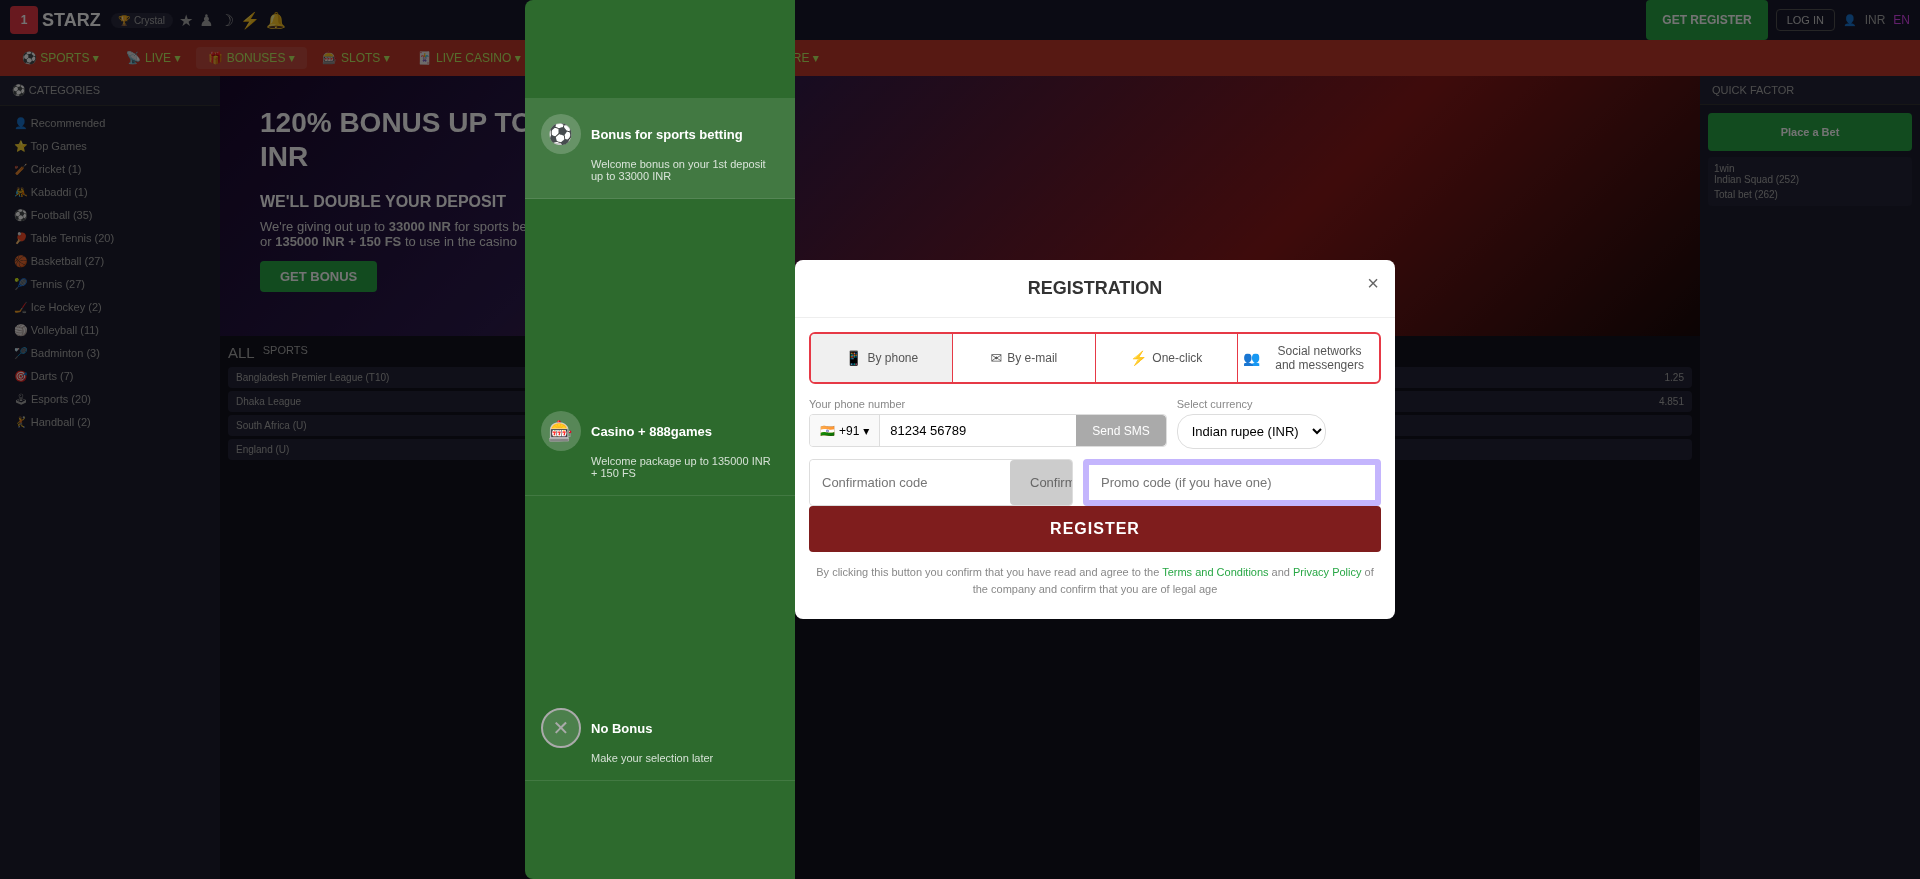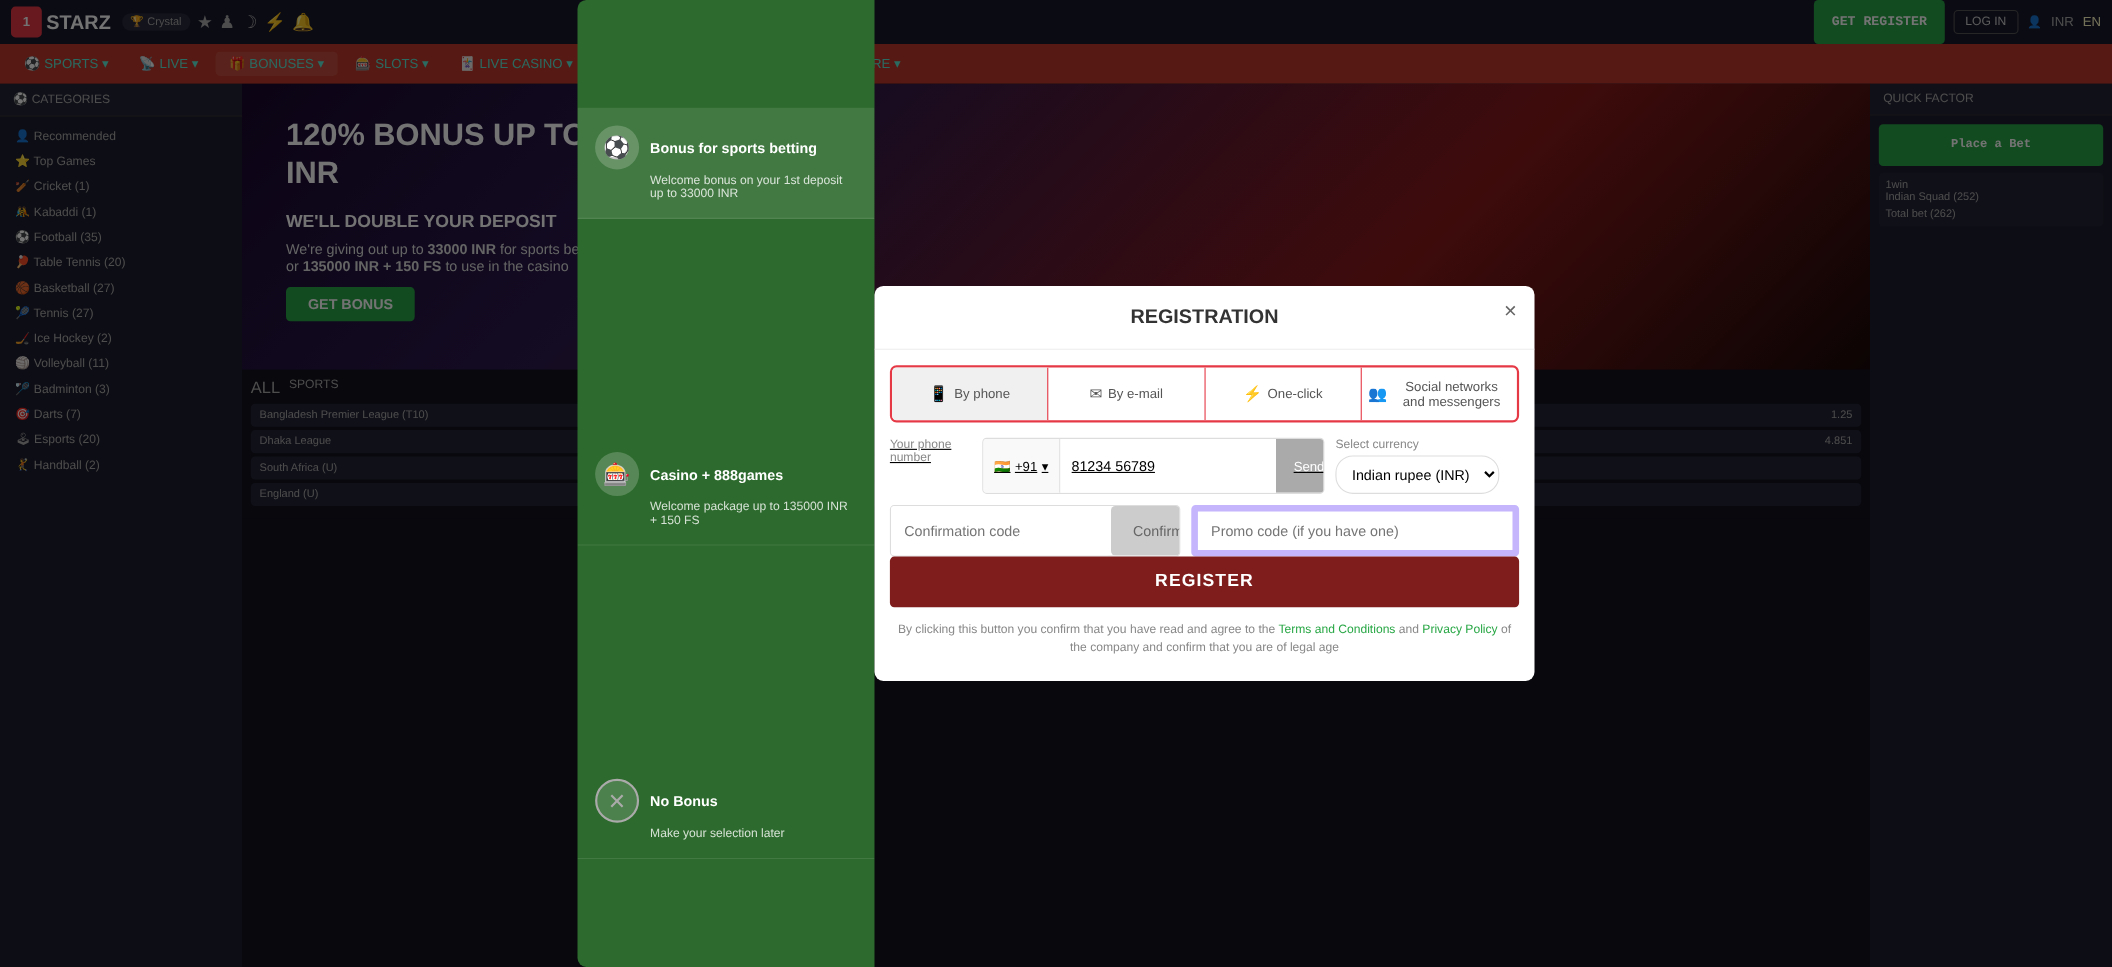--- a/index.html
+++ b/index.html
@@ -67,21 +67,20 @@
 
     .btn-green {
       background: #28a745;
       color: white;
       border: none;
       padding: 13px 16px;
       border-radius: 4px;
       font-size: 12px;
       cursor: pointer;
       font-weight: bold;
-      font-family: Liberation Mono, monospace;
     }
 
     .btn-outline {
       background: transparent;
       color: #ccc;
       border: 1px solid #555;
       padding: 4px 10px;
       border-radius: 4px;
       font-size: 11px;
       cursor: pointer;
@@ -94,21 +93,21 @@
       height: 36px;
       background: #c0392b;
       display: flex;
       align-items: center;
       padding: 0 10px;
       gap: 4px;
       z-index: 100;
     }
 
     .nav-item {
-      color: #5eead4;
+      color: #bef264;
       font-size: 12px;
       padding: 4px 12px;
       cursor: pointer;
       border-radius: 4px;
       display: flex;
       align-items: center;
       gap: 4px;
     }
     .nav-item.bonus-item {
       background: rgba(255,255,255,0.1);
@@ -451,22 +450,21 @@
 
     .captcha-text {
       text-align: center;
       font-size: 11px;
       color: #aaa;
     }
 
     .phone-group {
       flex: 1;
       display: flex;
-      flex-direction: row;
-      text-decoration: underline;
+      flex-direction: column;
     }
 
     .phone-label {
       font-size: 11px;
       color: #888;
       margin-bottom: 4px;
     }
 
     .phone-wrapper {
       display: flex;
@@ -502,21 +500,21 @@
     <span style="color:#aaa;font-size:16px;">♟</span>
     <span style="color:#aaa;font-size:16px;">☽</span>
     <span style="color:#e63946;font-size:16px;">⚡</span>
     <span style="color:#3498db;font-size:16px;">🔔</span>
   </div>
   <div class="header-right">
     <button class="btn-green">GET REGISTER</button>
     <button class="btn-outline">LOG IN</button>
     <span>👤</span>
     <span style="color:#aaa;font-size:12px;">INR</span>
-    <span style="color:#fef9c3;font-size:12px;">EN</span>
+    <span style="color:#d946ef;font-size:12px;">EN</span>
   </div>
 </div>
 
 <div class="nav-bar">
   <div class="nav-item">⚽ SPORTS ▾</div>
   <div class="nav-item">📡 LIVE ▾</div>
   <div class="nav-item bonus-item">🎁 BONUSES ▾</div>
   <div class="nav-item">🎰 SLOTS ▾</div>
   <div class="nav-item">🃏 LIVE CASINO ▾</div>
   <div class="nav-item">🎮 ORIGINALS ▾</div>

